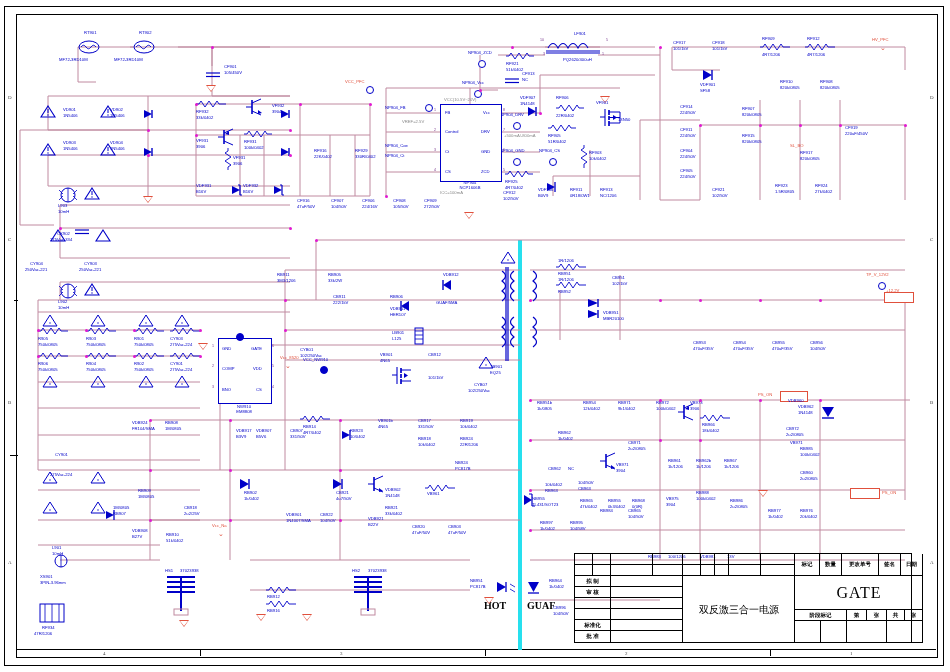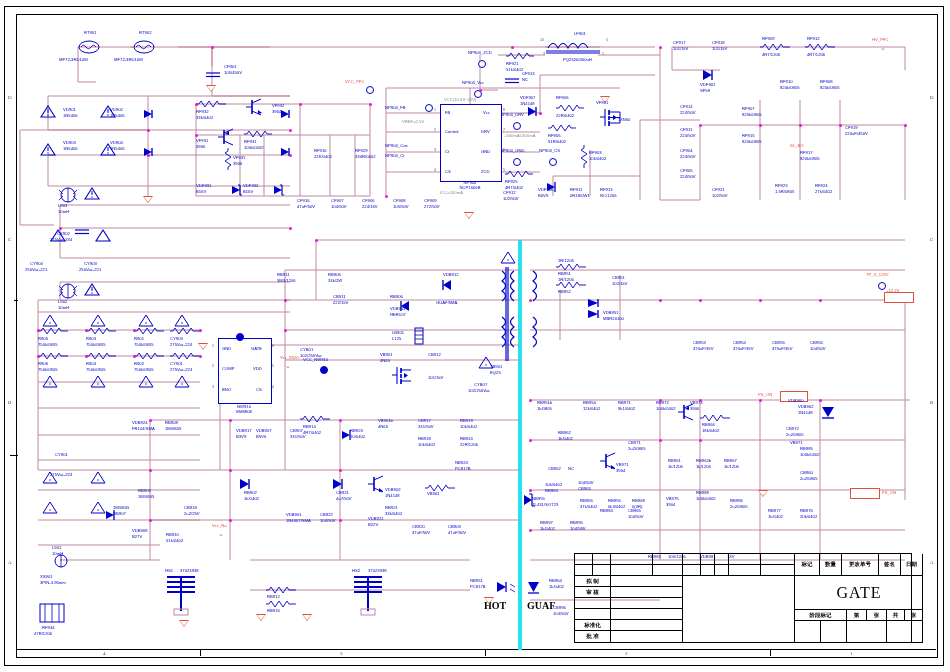--- a/index.html
+++ b/index.html
@@ -1114,20 +1114,21 @@
     <div class="tbc" style="left:0;top:44px;width:36px;height:11px;"></div>
     <div class="tbc" style="left:36px;top:44px;width:72px;height:11px;"></div>
     <div class="tbc" style="left:0;top:55px;width:36px;height:11px;"></div>
     <div class="tbc" style="left:36px;top:55px;width:72px;height:11px;"></div>
     <div class="tbc" style="left:0;top:66px;width:36px;height:11px;font-weight:bold;">标准化</div>
     <div class="tbc" style="left:36px;top:66px;width:72px;height:11px;"></div>
     <div class="tbc" style="left:0;top:77px;width:36px;height:12px;font-weight:bold;">批 准</div>
     <div class="tbc" style="left:36px;top:77px;width:72px;height:12px;"></div>
 
     <div class="tbc" style="left:108px;top:22px;width:112px;height:67px;"></div>
+    <div class="tb-title" style="left:108px;top:22px;width:112px;height:67px;">双反激三合一电源</div>
 
     <div class="tbc" style="left:220px;top:22px;width:128px;height:34px;"></div>
     <div class="tb-brand" style="left:220px;top:22px;width:128px;height:34px;">GATE</div>
 
     <div class="tbc" style="left:220px;top:56px;width:52px;height:11px;font-weight:bold;">阶段标记</div>
     <div class="tbc" style="left:272px;top:56px;width:20px;height:11px;font-weight:bold;">第</div>
     <div class="tbc" style="left:292px;top:56px;width:20px;height:11px;font-weight:bold;">张</div>
     <div class="tbc" style="left:312px;top:56px;width:18px;height:11px;font-weight:bold;">共</div>
     <div class="tbc" style="left:330px;top:56px;width:18px;height:11px;font-weight:bold;">张</div>
 

